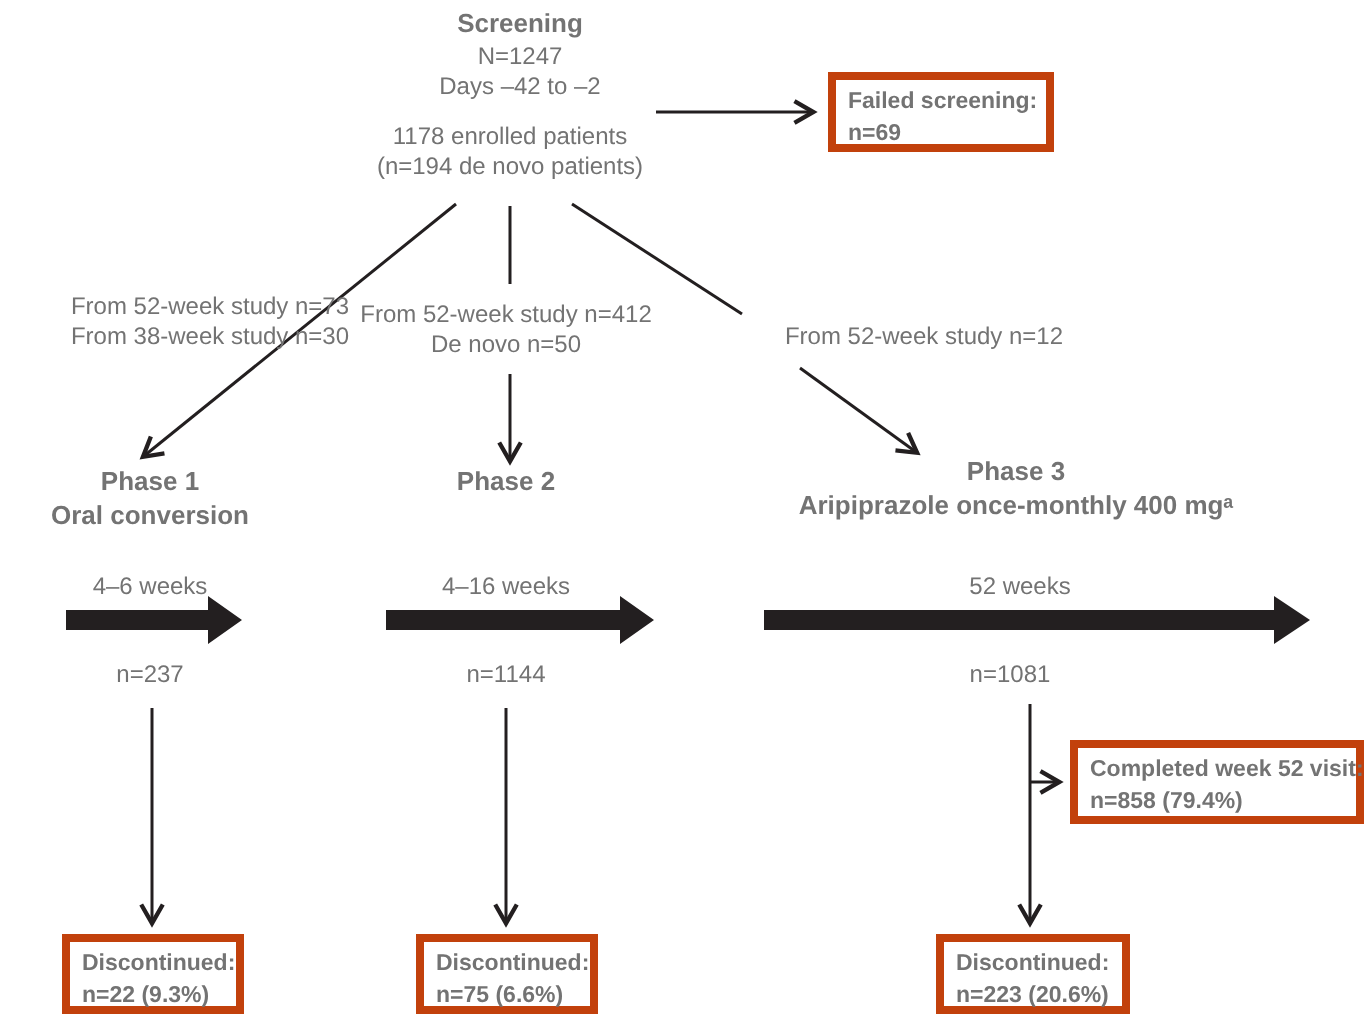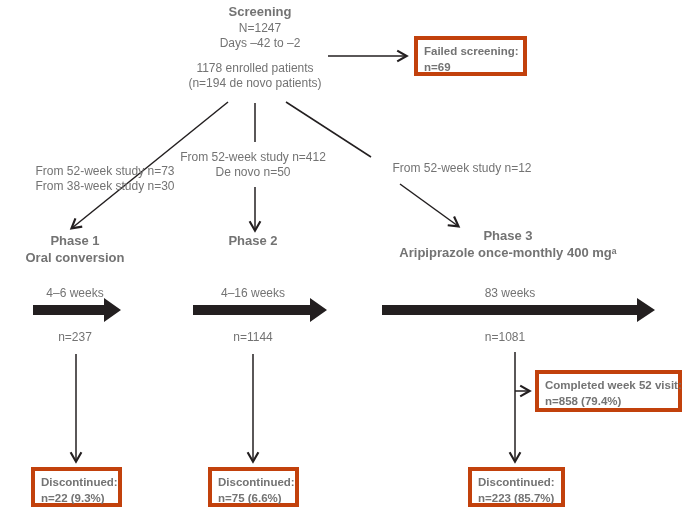--- a/index.html
+++ b/index.html
@@ -82,21 +82,21 @@
   <div class="txt" style="left:260px; top:36px;">Days –42 to –2</div>
 
   <div class="box" style="left:414px; top:36px; width:113px; height:40px;">
     <div>Failed screening:</div>
     <div>n=69</div>
   </div>
 
   <div class="txt" style="left:255px; top:61px;">1178 enrolled patients</div>
   <div class="txt" style="left:255px; top:76px;">(n=194 de novo patients)</div>
 
-  <div class="txt" style="left:105px; top:146px;margin-top:18px;">
+  <div class="txt" style="left:105px; top:146px;">
     <div>From 52-week study n=73</div>
     <div>From 38-week study n=30</div>
   </div>
   <div class="txt" style="left:253px; top:150px;">
     <div>From 52-week study n=412</div>
     <div>De novo n=50</div>
   </div>
   <div class="txt" style="left:462px; top:161px;">
     <div>From 52-week study n=12</div>
   </div>
@@ -108,37 +108,37 @@
   <div class="txt bold" style="left:253px; top:232px;">
     <div>Phase 2</div>
   </div>
   <div class="txt bold" style="left:508px; top:227px;">
     <div>Phase 3</div>
     <div>Aripiprazole once-monthly 400 mgᵃ</div>
   </div>
 
   <div class="txt" style="left:75px; top:286px;">4–6 weeks</div>
   <div class="txt" style="left:253px; top:286px;">4–16 weeks</div>
-  <div class="txt" style="left:510px; top:286px;">83 weeks</div>
+  <div class="txt" style="left:510px; top:286px;">52 weeks</div>
 
   <div class="txt" style="left:75px; top:330px;">n=237</div>
   <div class="txt" style="left:253px; top:330px;">n=1144</div>
   <div class="txt" style="left:505px; top:330px;">n=1081</div>
 
   <div class="box" style="left:535px; top:370px; width:147px; height:42px;">
     <div>Completed week 52 visit:</div>
     <div>n=858 (79.4%)</div>
   </div>
 
   <div class="box" style="left:31px; top:467px; width:91px; height:40px;">
     <div>Discontinued:</div>
     <div>n=22 (9.3%)</div>
   </div>
   <div class="box" style="left:208px; top:467px; width:91px; height:40px;">
     <div>Discontinued:</div>
     <div>n=75 (6.6%)</div>
   </div>
   <div class="box" style="left:468px; top:467px; width:97px; height:40px;">
     <div>Discontinued:</div>
-    <div>n=223 (85.7%)</div>
+    <div>n=223 (20.6%)</div>
   </div>
 
 </div>
 
 </body></html>

